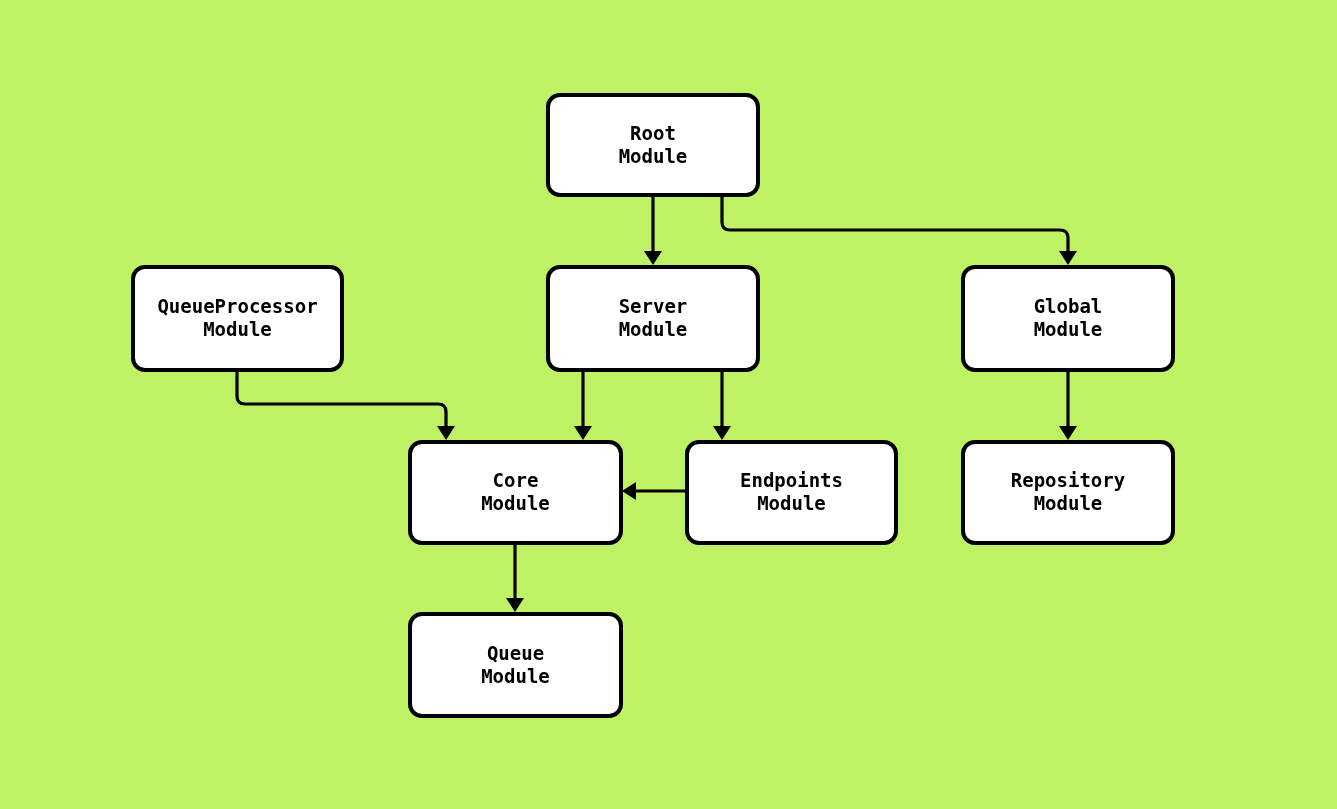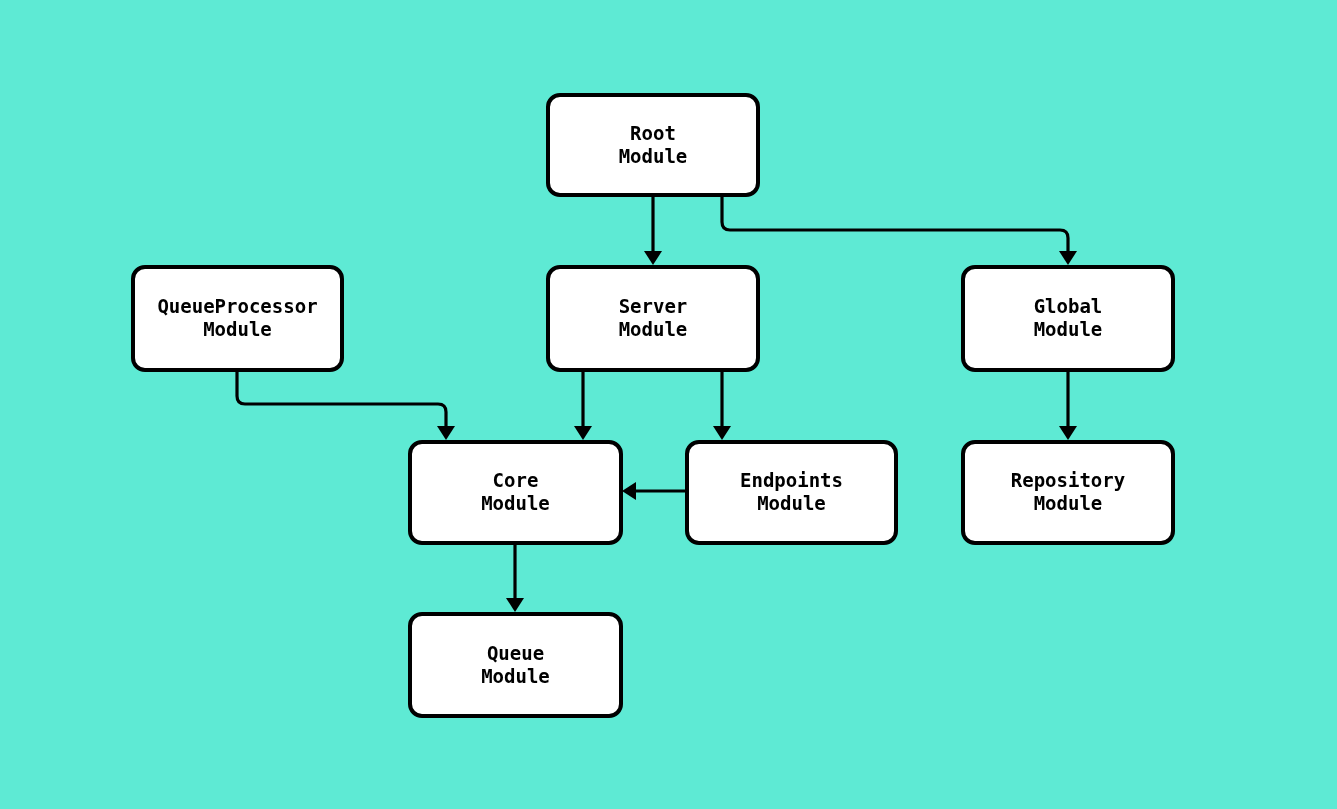--- a/index.html
+++ b/index.html
@@ -11,21 +11,21 @@
   body {
     width: 1337px;
     height: 809px;
     font-family: "DejaVu Sans Mono", "Liberation Mono", monospace;
     overflow: hidden;
   }
   #diagram-root {
     position: relative;
     width: 1337px;
     height: 809px;
-    background: #5eead4;
+    background: #bef264;
   }
   svg#diagram-svg {
     display: block;
     width: 1337px;
     height: 809px;
   }
   .node-box {
     fill: #ffffff;
     stroke: #000000;
     stroke-width: 4;

